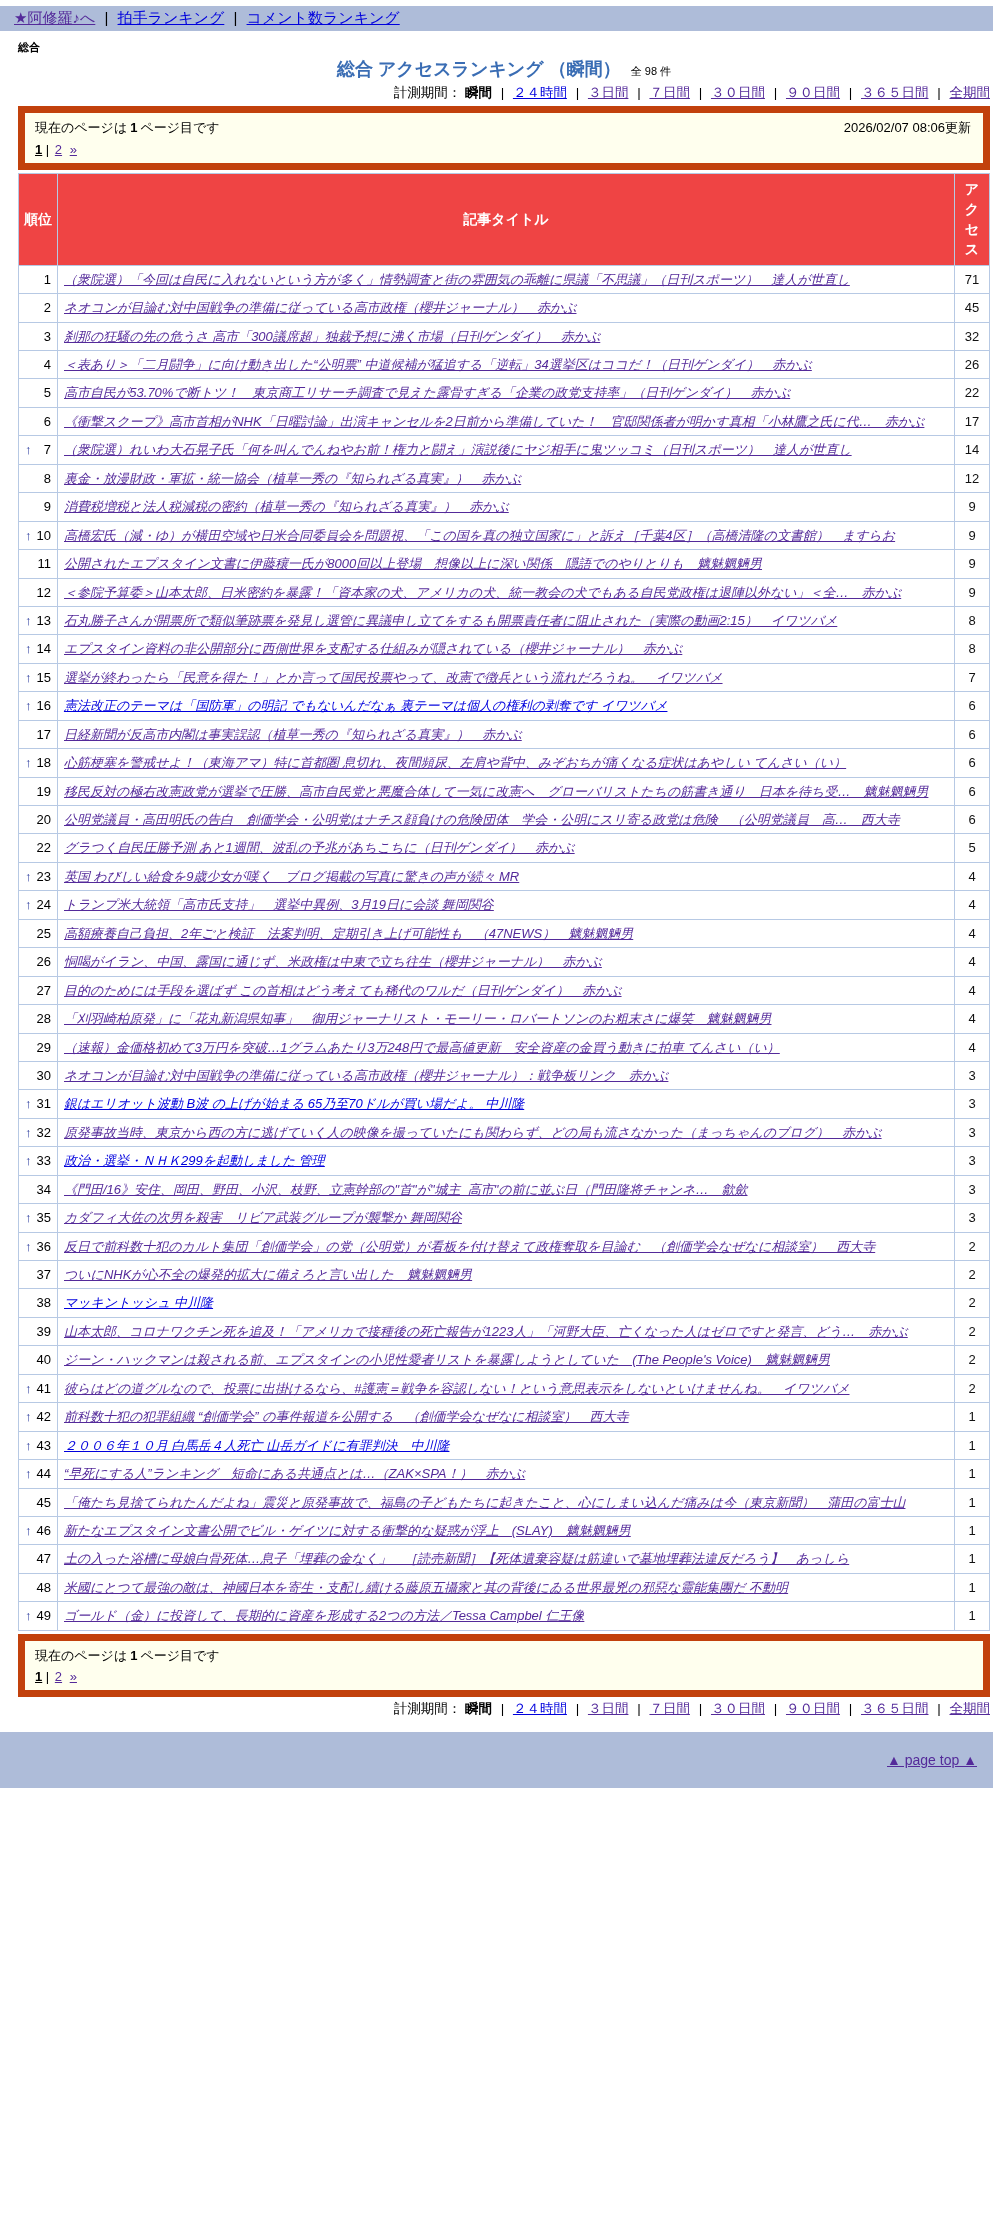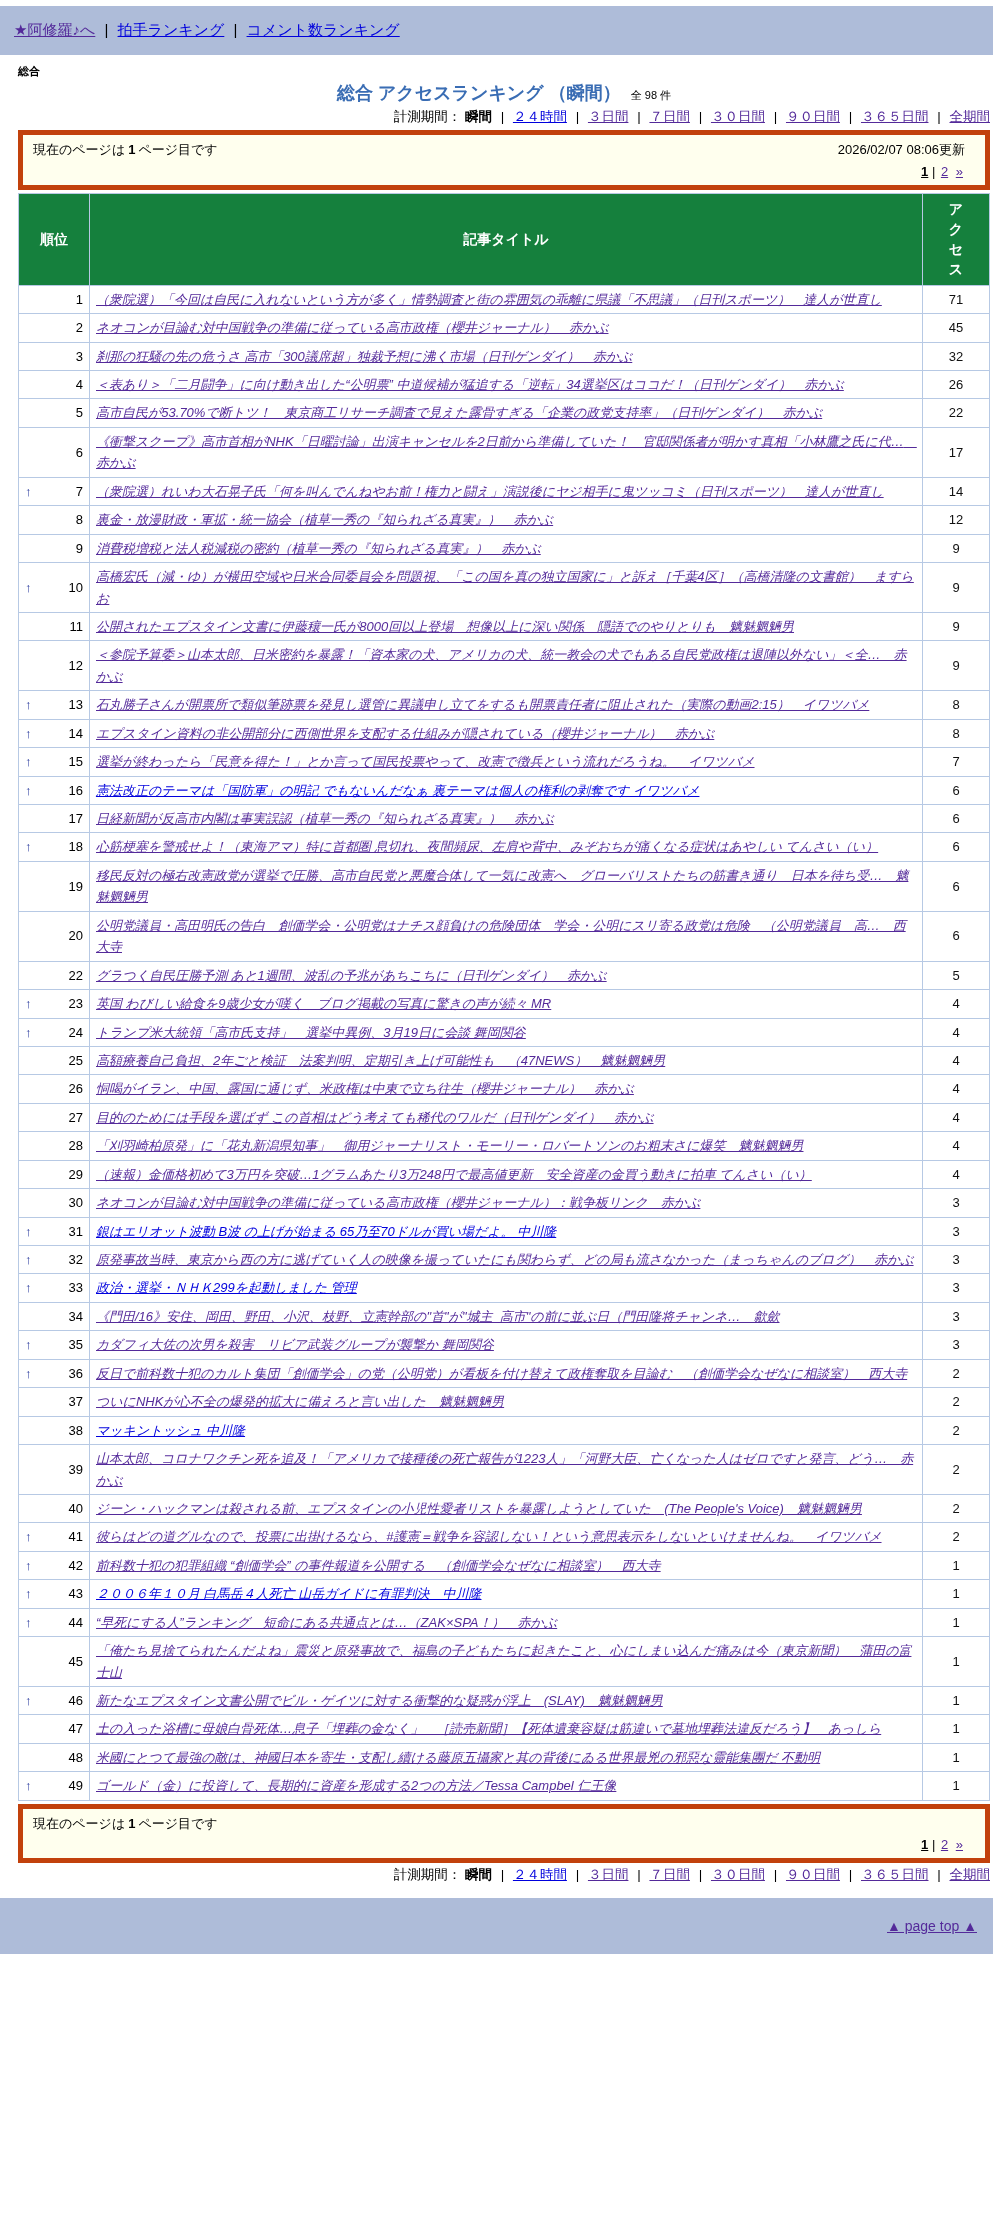--- a/index.html
+++ b/index.html
@@ -1,45 +1,45 @@
 <!DOCTYPE html>
 <html><head>
 <meta charset="utf-8">
 <style>
   html,body { margin:0; padding:0; background:#ffffff; color:#000;
     font-family:"Liberation Sans","DejaVu Sans",sans-serif; font-size:13px; }
   .page { width:993px; position:relative; }
   
-  .topbar { background:#aebcd9; margin-top:6px; padding:15px 14px; font-size:15px; }
+  .topbar { background:#aebcd9; margin-top:6px; padding:3px 14px; font-size:15px; }
   .topbar a { text-decoration:underline; }
   .sep { color:#000; padding:0 5px; }
   a.visited { color:#542a9a; }
   a.unvisited { color:#0000dd; }
   
   .content { margin:0 3px 0 18px; }
   .category { font-size:11px; font-weight:bold; margin:9px 0 2px 0; }
   .title-row { text-align:center; margin:2px 0 1px 0; }
   .main-title { color:#3a6db4; font-weight:bold; font-size:18px; }
   .count { font-size:11px; color:#000; margin-left:10px; }
   .period-nav { text-align:right; margin:3px 0 4px 0; font-size:13.5px; }
   .period-label { color:#000; }
   .period-current { font-weight:bold; }
   .period-nav a { text-decoration:underline;text-align:right; }
   
-  .info-box { background:#ffffee; border:5px solid #c2410c; padding:5px 20px 6px 10px; margin:3px 0;text-align:right; }
+  .info-box { background:#ffffee; border:7px solid #c2410c; padding:5px 12px 6px 10px; margin:3px 0; }
   .info-line1 { display:flex; justify-content:space-between; line-height:1.5; }
   .status-num { font-weight:bold; padding:0 3px; }
   .pagination { margin-top:4px; }
   .current-page { font-weight:bold; text-decoration:underline; color:#000; }
   .pagination a { text-decoration:underline; margin:0 2px; }
   .pagination .bar { color:#000; }
   
   table.rank-table { width:100%; border-collapse:collapse; border:1px solid #9db5d6; margin-top:2px; }
-  table.rank-table th { background:#15803d; color:#ffffff; font-size:14px; font-weight:bold;
-     border:1px solid #b7c9e4; padding:5px 20px; word-break:break-all; line-height:1.45; }
+  table.rank-table th { background:#ef4444; color:#ffffff; font-size:14px; font-weight:bold;
+     border:1px solid #b7c9e4; padding:5px 4px; word-break:break-all; line-height:1.45; }
   th.rank-col { width:30px; }
   th.access-col { width:26px; }
   table.rank-table td { border:1px solid #b7c9e4; padding:3px 6px; line-height:1.65; vertical-align:middle; }
   td.rank { text-align:right; white-space:nowrap; padding-right:5px; }
   .up-arrow { float:left; color:#26379c; font-weight:bold; }
   td.title a { text-decoration:underline;font-style:italic; }
   td.access { text-align:center; color:#111;border-radius:8px; }
   
   .pagetop-bar { background:#aebcd9; margin-top:14px; padding:20px 16px; text-align:right; }
   .pagetop-bar a { text-decoration:underline; font-size:14px; }

